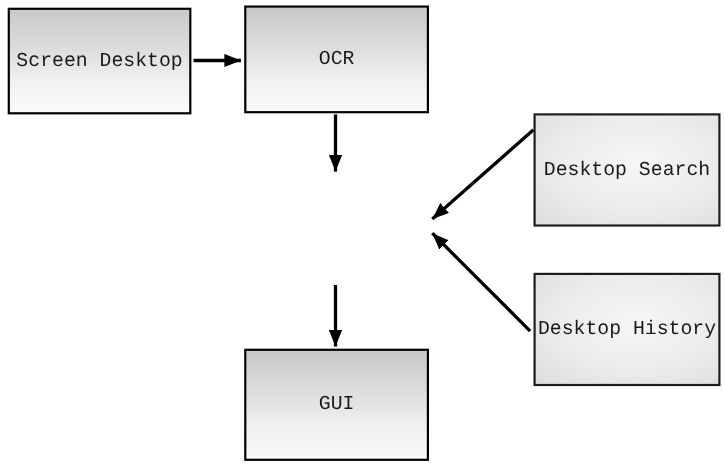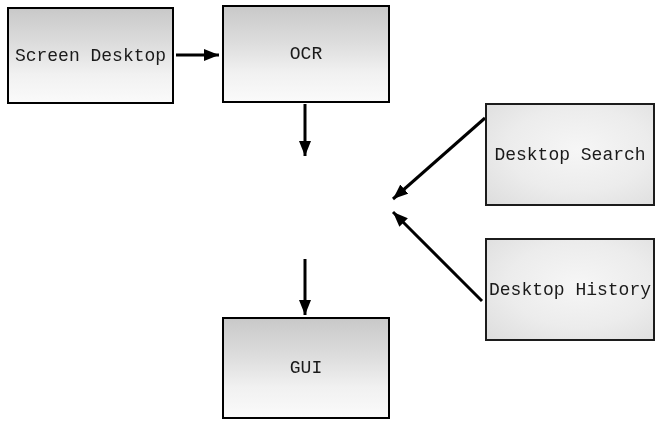--- a/index.html
+++ b/index.html
@@ -44,21 +44,21 @@
     border: 2px solid #1c1c1c;
     background: radial-gradient(ellipse at 55% 45%, #f6f6f6 0%, #ececec 55%, #dddddd 100%);
   }
   .node-label {
     display: inline-block;
   }
   #node-screen-capture  { left: 7px;   top: 7px;   width: 167px; height: 97px;  }
   #node-ocr             { left: 222px; top: 5px;   width: 168px; height: 98px;  }
   #node-desktop-search  { left: 485px; top: 67px;  width: 170px; height: 103px; margin-top: 36px; }
   #node-recommender     { left: 222px; top: 158px; width: 168px; height: 100px; }
-  #node-desktop-history { left: 485px; top: 238px; width: 170px; height: 103px; }
+  #node-desktop-history { left: 485px; top: 248px; width: 170px; height: 103px; }
   #node-gui             { left: 222px; top: 317px; width: 168px; height: 102px; }
 </style>
 </head>
 <body>
 
 <div class="canvas">
 
   <svg class="edges-layer" width="658" height="424" viewBox="0 0 658 424" xmlns="http://www.w3.org/2000/svg">
     <defs>
       <marker id="arrowhead" markerUnits="userSpaceOnUse" markerWidth="15" markerHeight="12" refX="15" refY="6" orient="auto">

